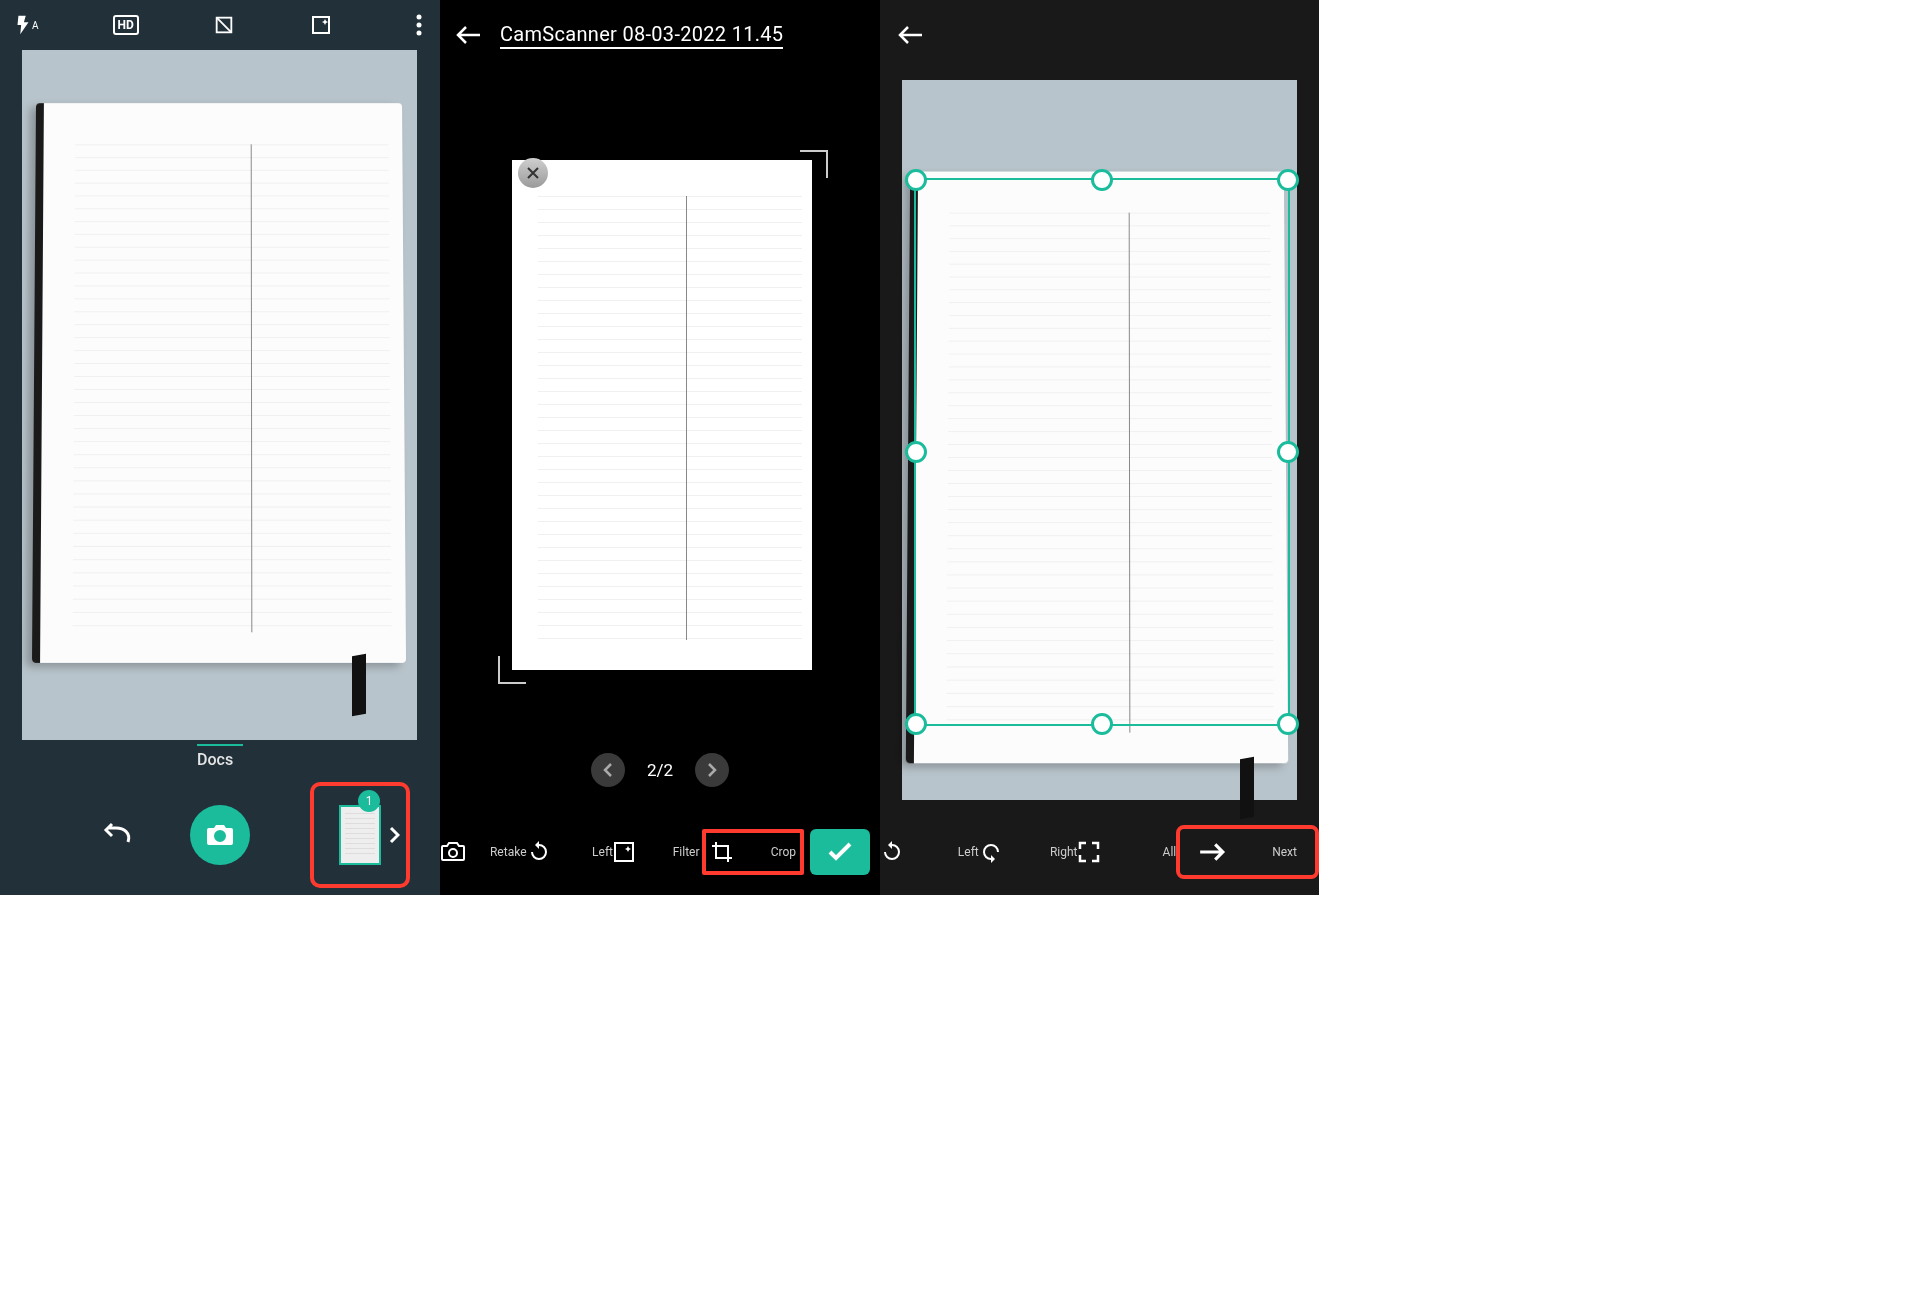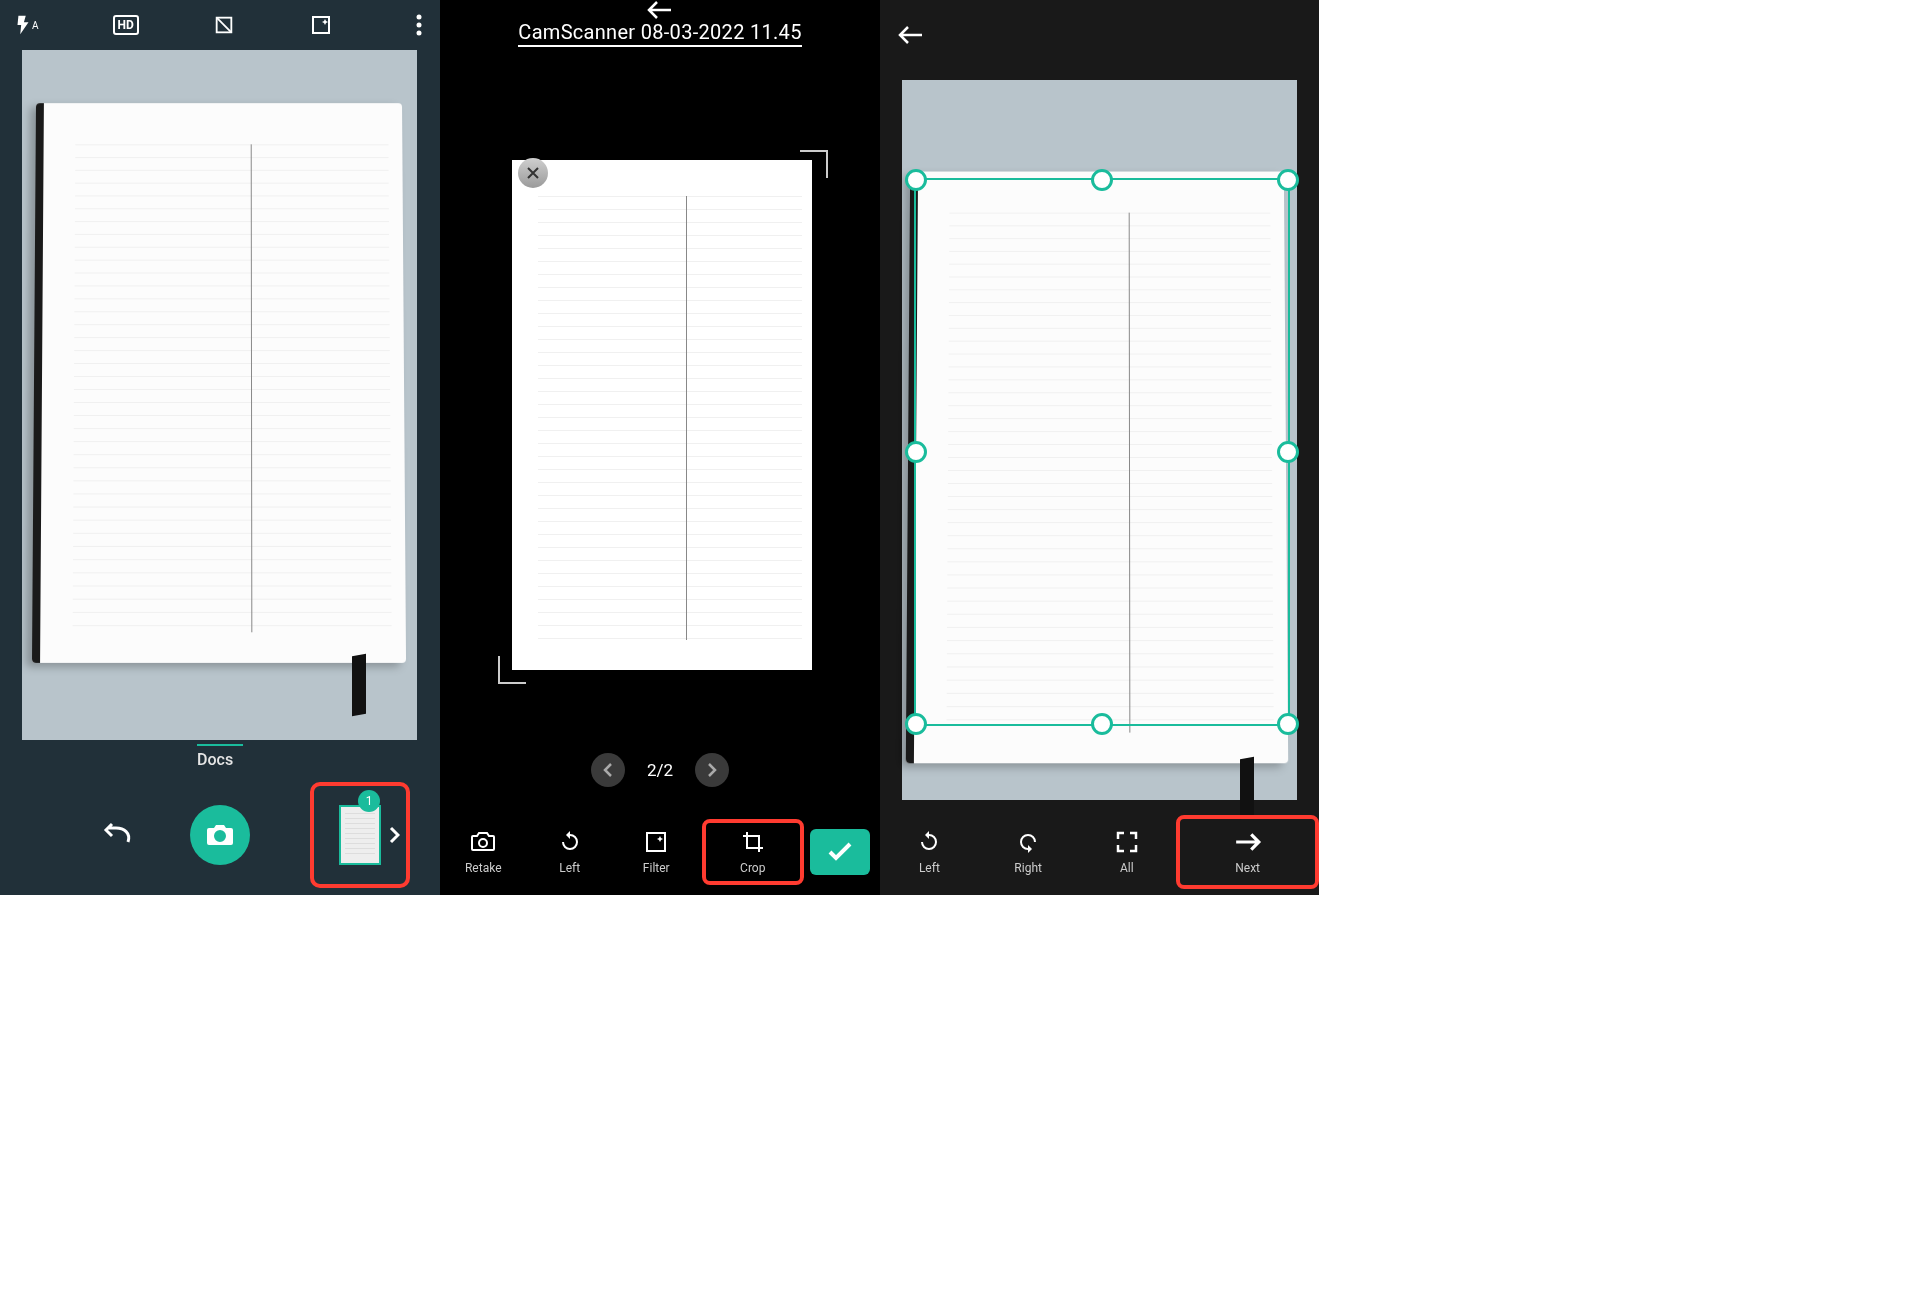--- a/index.html
+++ b/index.html
@@ -25,36 +25,36 @@
   .p1-bottom { position:absolute; bottom:0; left:0; right:0; height:120px; display:flex; align-items:center; justify-content:center; }
   .undo-ico { position:absolute; left:100px; color:#fff; font-size:32px; }
   .shutter { width:60px; height:60px; border-radius:50%; background:#1abc9c; display:flex; align-items:center; justify-content:center; color:#fff; }
   .thumb-box { position:absolute; right:30px; width:100px; height:106px; border:4px solid #ff3b30; border-radius:10px; display:flex; align-items:center; justify-content:center; }
   .thumb { width:42px; height:60px; background:#eee; border:2px solid #1abc9c; position:relative; }
   .thumb::after { content:""; position:absolute; top:6px; left:4px; right:4px; bottom:6px; background: repeating-linear-gradient(#ddd 0,#ddd 1px,transparent 1px,transparent 5px); }
   .badge { position:absolute; top:4px; right:26px; width:22px; height:22px; border-radius:50%; background:#1abc9c; color:#fff; font-size:12px; display:flex; align-items:center; justify-content:center; }
   .chev { position:absolute; right:6px; color:#fff; font-size:18px; }
 
   
-  .p2-top { height:70px; display:flex; align-items:center; padding:0 16px;flex-direction:column; }
+  .p2-top { height:70px; display:flex; align-items:center; gap:18px; padding:0 16px; }
   .back-arrow { color:#fff; font-size:26px; }
   .title { color:#fff; font-size:20px; border-bottom:2px solid #fff; padding-bottom:1px; letter-spacing:.3px; }
   .p2-img { position:absolute; top:160px; left:72px; width:300px; height:510px; background:#fff; }
   .p2-img .page-lines { top:36px; left:26px; right:10px; bottom:30px; }
   .corner { position:absolute; width:28px; height:28px; border:2px solid #ccc; }
   .c-tr { top:150px; right:52px; border-left:none; border-bottom:none; }
   .c-bl { top:656px; left:58px; border-right:none; border-top:none; }
   .del-btn { position:absolute; top:158px; left:78px; width:30px; height:30px; border-radius:50%; background:linear-gradient(#cfcfcf,#9a9a9a); display:flex; align-items:center; justify-content:center; color:#333; font-size:14px; }
   .pager { position:absolute; bottom:108px; left:0; right:0; display:flex; align-items:center; justify-content:center; gap:22px; color:#fff; }
   .nav-circ { width:34px; height:34px; border-radius:50%; background:#3a3a3a; display:flex; align-items:center; justify-content:center; color:#aaa; font-size:16px; }
   .page-num { font-size:17px; }
   .p2-bottom { position:absolute; bottom:0; left:0; right:0; height:86px; display:flex; align-items:center; color:#ccc; font-size:12px; }
-  .tool { flex:1; display:flex; flex-direction:column; align-items:center; gap:6px;justify-content:space-between; }
+  .tool { flex:1; display:flex; flex-direction:row; align-items:center; gap:6px;justify-content:space-between; }
   .tool-ico { height:26px; display:flex; align-items:center; justify-content:center; font-size:22px; color:#fff; }
-  .crop-hi { border:4px solid #ff3b30; border-radius:8px; padding:6px 4px; margin:0 2px; }
+  .crop-hi { border:4px solid #ff3b30; border-radius:2px; padding:6px 4px; margin:0 2px; }
   .confirm { width:60px; height:46px; background:#1abc9c; border-radius:6px; display:flex; align-items:center; justify-content:center; color:#fff; font-size:22px; margin:0 10px 0 4px; }
 
   
   .p3-top { height:70px; display:flex; align-items:center; padding:0 18px; }
   .p3-img { position:absolute; top:80px; left:22px; width:395px; height:720px; background:#b8c4cb; }
   .p3-img .book1 { top:88px; left:6px; width:378px; height:592px; }
   .p3-img .ribbon { left:338px; top:678px; }
   .crop-frame { position:absolute; top:178px; left:34px; width:376px; height:548px; border:2px solid #1abc9c; }
   .handle { position:absolute; width:22px; height:22px; border-radius:50%; background:#fff; border:3px solid #1abc9c; transform:translate(-50%,-50%); }
   .p3-bottom { position:absolute; bottom:0; left:0; right:0; height:86px; display:flex; align-items:center; color:#ccc; font-size:12px; }

